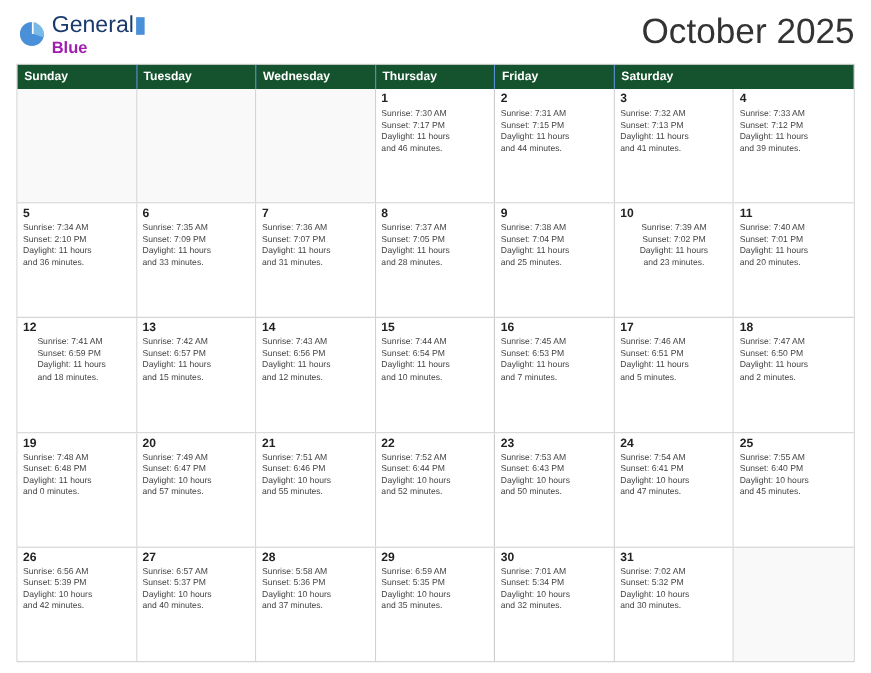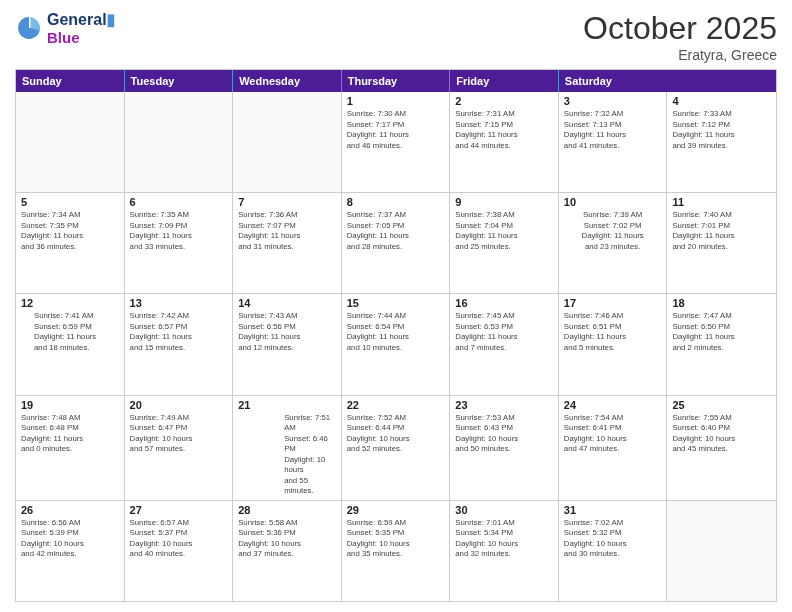--- a/index.html
+++ b/index.html
@@ -46,21 +46,21 @@
     }
     .calendar {
       flex: 1;
       display: flex;
       flex-direction: column;
       border: 1px solid #ccc;
     }
     .cal-header {
       display: grid;
       grid-template-columns: repeat(7, 1fr);
-      background: #4c1d95;
+      background: #14532d;
     }
     .cal-header-cell {
       color: #fff;
       font-size: 11px;
       font-weight: bold;
       padding: 5px 6px;
       text-align: left;
       border-right: 1px solid #5a8fd4;
     }
     .cal-header-cell:last-child { border-right: none; }
@@ -103,27 +103,26 @@
 <body>
 
 <div class="page">
   <div class="header">
     <div class="logo">
       <svg class="logo-icon" viewBox="0 0 36 36">
         <path d="M18 4 C10 4, 4 10, 4 18 C4 26, 10 32, 18 32 C26 32, 32 26, 32 18 L18 18 Z" fill="#4a90d9"></path>
         <path d="M20 4 C28 6, 34 14, 32 22 L20 18 Z" fill="#7ab8e8"></path>
       </svg>
       <div>
-        <div style="font-size:16px;font-weight:bold;color:#1a3a6e;">General<span style="color:#4a90d9;">▮</span></div>
+        <div style="font-size:21px;font-weight:normal;color:#1a3a6e;">General<span style="color:#4a90d9;">▮</span></div>
         <div style="font-size:15px;font-weight:bold;color:#a21caf;">Blue</div>
       </div>
     </div>
     <div class="title-area">
       <div class="month-title">October 2025</div>
-      <div class="location">Eratyra, Greece</div>
     </div>
   </div>
 
   <div class="calendar">
     <div class="cal-header">
     <div class="cal-header-cell">Sunday</div>
         <div class="cal-header-cell">Tuesday</div>
         <div class="cal-header-cell">Wednesday</div>
         <div class="cal-header-cell">Thursday</div>
         <div class="cal-header-cell">Friday</div>
@@ -160,21 +159,21 @@
             <div class="day-info" style="white-space: pre-line;">Sunrise: 7:33 AM
 Sunset: 7:12 PM
 Daylight: 11 hours
 and 39 minutes.</div>
           </div>
         </div>
         <div class="cal-row">
           <div class="cal-cell">
             <div class="day-num">5</div>
             <div class="day-info" style="white-space: pre-line;">Sunrise: 7:34 AM
-Sunset: 7:35 PM
+Sunset: 2:10 PM
 Daylight: 11 hours
 and 36 minutes.</div>
           </div>
           <div class="cal-cell">
             <div class="day-num">6</div>
             <div class="day-info" style="white-space: pre-line;">Sunrise: 7:35 AM
 Sunset: 7:09 PM
 Daylight: 11 hours
 and 33 minutes.</div>
           </div>
@@ -275,21 +274,21 @@
           </div>
           <div class="cal-cell">
             <div class="day-num">20</div>
             <div class="day-info" style="white-space: pre-line;">Sunrise: 7:49 AM
 Sunset: 6:47 PM
 Daylight: 10 hours
 and 57 minutes.</div>
           </div>
           <div class="cal-cell">
             <div class="day-num">21</div>
-            <div class="day-info" style="white-space: pre-line; margin-left: 46px;">Sunrise: 7:51 AM
+            <div class="day-info" style="white-space: pre-line;">Sunrise: 7:51 AM
 Sunset: 6:46 PM
 Daylight: 10 hours
 and 55 minutes.</div>
           </div>
           <div class="cal-cell">
             <div class="day-num">22</div>
             <div class="day-info" style="white-space: pre-line;">Sunrise: 7:52 AM
 Sunset: 6:44 PM
 Daylight: 10 hours
 and 52 minutes.</div>

